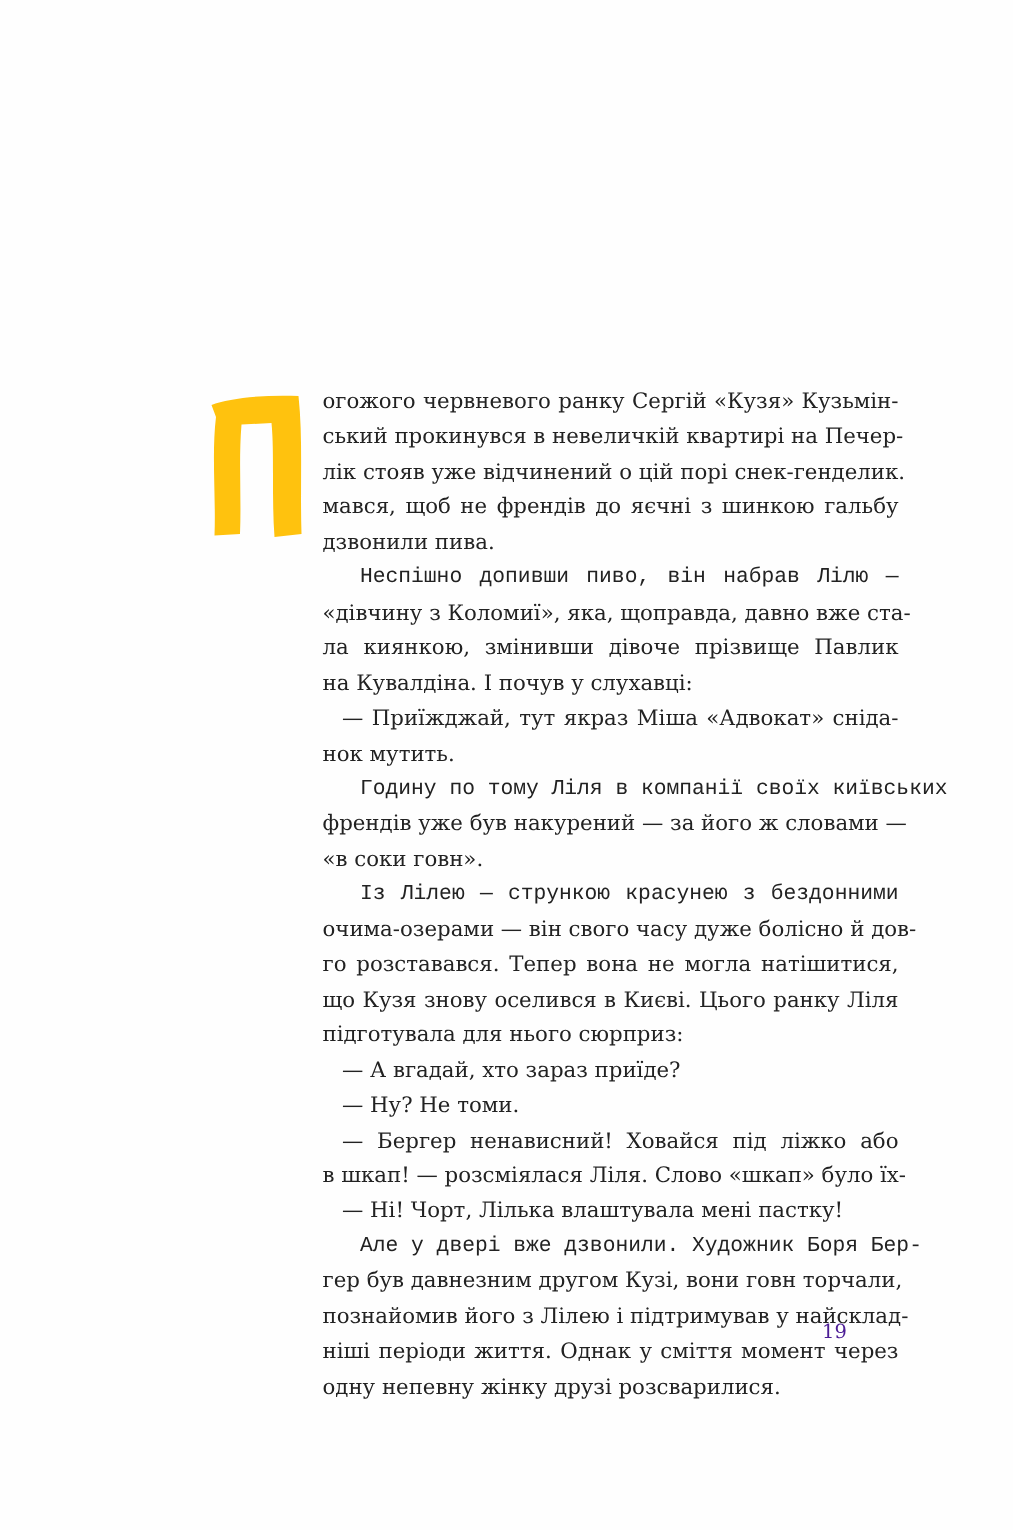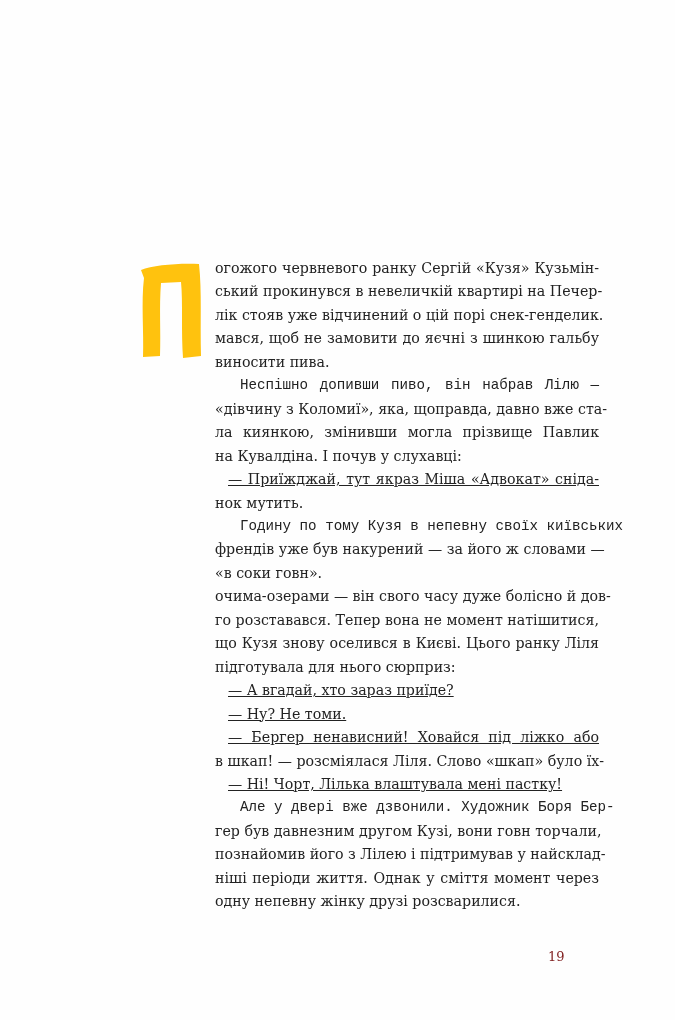--- a/index.html
+++ b/index.html
@@ -9,50 +9,51 @@
     position: absolute; left: 139px; top: 262px; width: 64px; height: 98px;
   }
   .text {
     position: absolute; left: 215px; top: 257px; width: 384px;
     font-family: "DejaVu Serif", serif; font-size: 14.2px; line-height: 23.45px;
     color: #222222;
   }
   .line { white-space: nowrap; display: block; text-align: justify; text-align-last: justify; }
   .line.last { text-align-last: left; }
   .line.indent { padding-left: 25px; font-family: Liberation Mono, monospace; }
-  .line.dialog { padding-left: 13px; text-decoration: underline; }
+  .line.dialog { padding-left: 13px; }
   .page-number {
-    position: absolute; left: 548px; top: 949px;
-    font-family: "DejaVu Serif", serif; font-size: 13px; color: #7f1d1d;
+    position: absolute; left: 548px; top: 881px;
+    font-family: "DejaVu Serif", serif; font-size: 13px; color: #4c1d95;
   }
 </style>
 </head>
 <body>
 
 <div class="page">
   <svg class="dropcap" viewBox="0 0 64 98">
     <path d="M2 8 C14 3 40 1 60 2 C63 30 61 60 62 94 L44 96 C42 70 44 40 42 20 L22 21 C20 45 22 70 21 94 L4 95 C5 70 2 40 5 16 Z" fill="#FFC20E"></path>
   </svg>
   <div class="text" id="text-block">
       <span class="line">огожого червневого ранку Сергій «Кузя» Кузьмін-</span>
       <span class="line">ський прокинувся в невеличкій квартирі на Печер-</span>
       <span class="line">лік стояв уже відчинений о цій порі снек-генделик.</span>
-      <span class="line">мався, щоб не замовити до яєчні з шинкою гальбу</span>
-      <span class="line last">виносити пива.</span>
+      <span class="line">мався, щоб не френдів до яєчні з шинкою гальбу</span>
+      <span class="line last">дзвонили пива.</span>
       <span class="line indent">Неспішно допивши пиво, він набрав Лілю —</span>
       <span class="line">«дівчину з Коломиї», яка, щоправда, давно вже ста-</span>
-      <span class="line">ла киянкою, змінивши могла прізвище Павлик</span>
+      <span class="line">ла киянкою, змінивши дівоче прізвище Павлик</span>
       <span class="line last">на Кувалдіна. І почув у слухавці:</span>
       <span class="line dialog">— Приїжджай, тут якраз Міша «Адвокат» сніда-</span>
       <span class="line last">нок мутить.</span>
-      <span class="line indent">Годину по тому Кузя в непевну своїх київських</span>
+      <span class="line indent">Годину по тому Ліля в компанії своїх київських</span>
       <span class="line">френдів уже був накурений — за його ж словами —</span>
       <span class="line last">«в соки говн».</span>
+      <span class="line indent">Із Лілею — стрункою красунею з бездонними</span>
       <span class="line">очима-озерами — він свого часу дуже болісно й дов-</span>
-      <span class="line">го розставався. Тепер вона не момент натішитися,</span>
+      <span class="line">го розставався. Тепер вона не могла натішитися,</span>
       <span class="line">що Кузя знову оселився в Києві. Цього ранку Ліля</span>
       <span class="line last">підготувала для нього сюрприз:</span>
       <span class="line dialog last">— А вгадай, хто зараз приїде?</span>
       <span class="line dialog last">— Ну? Не томи.</span>
       <span class="line dialog">— Бергер ненависний! Ховайся під ліжко або</span>
       <span class="line">в шкап! — розсміялася Ліля. Слово «шкап» було їх-</span>
       <span class="line dialog last">— Ні! Чорт, Лілька влаштувала мені пастку!</span>
       <span class="line indent">Але у двері вже дзвонили. Художник Боря Бер-</span>
       <span class="line">гер був давнезним другом Кузі, вони говн торчали,</span>
       <span class="line">познайомив його з Лілею і підтримував у найсклад-</span>

